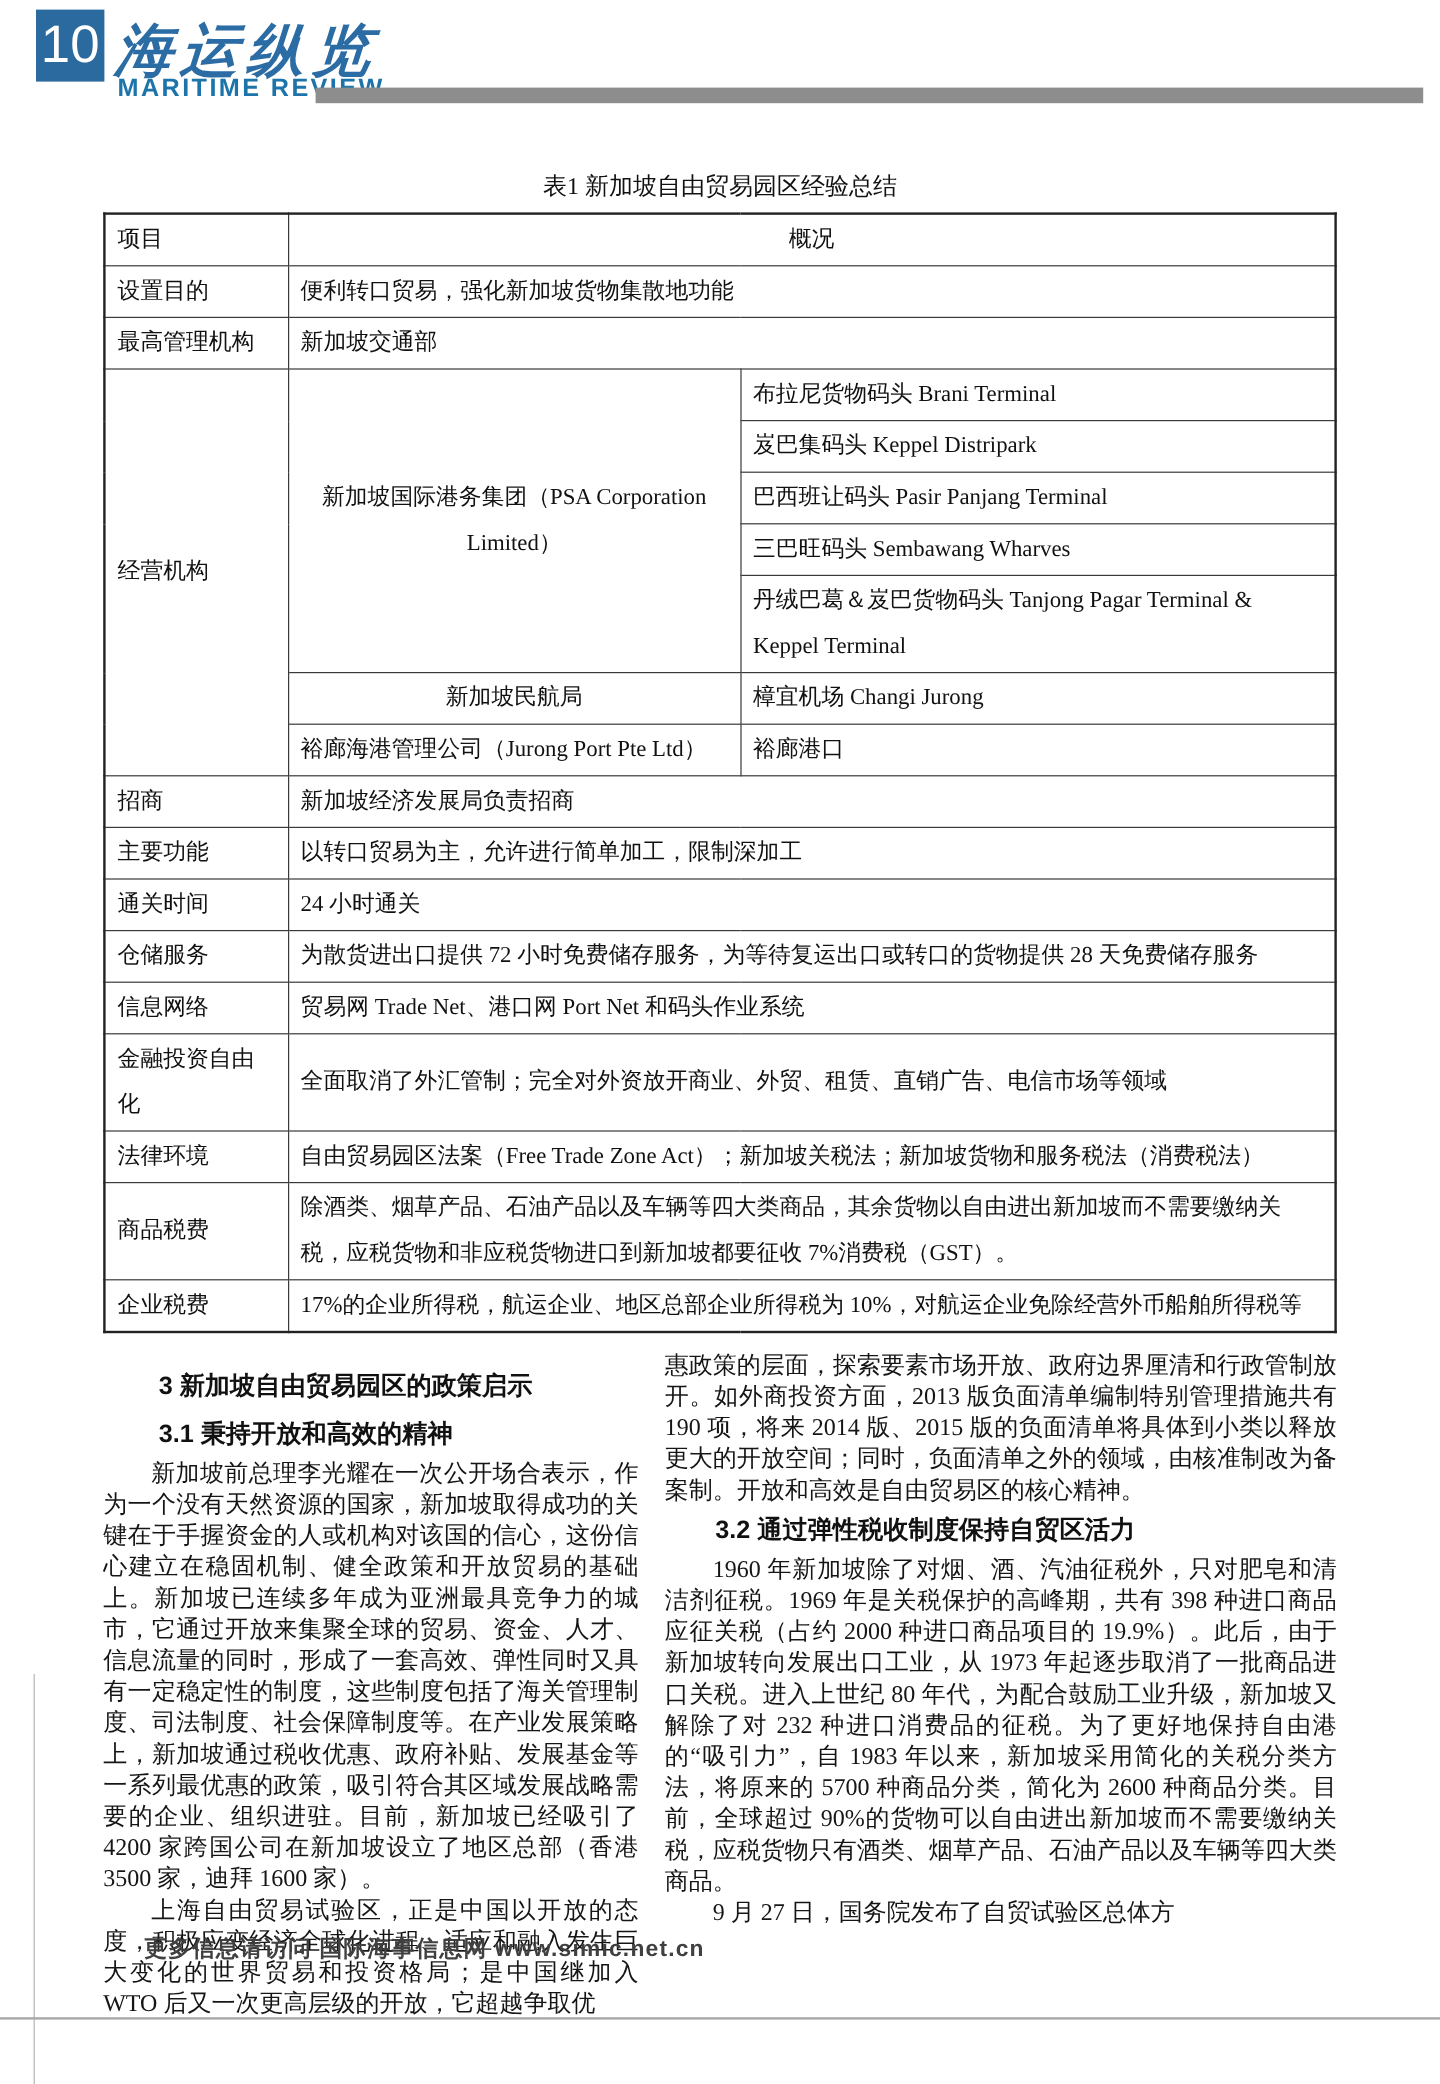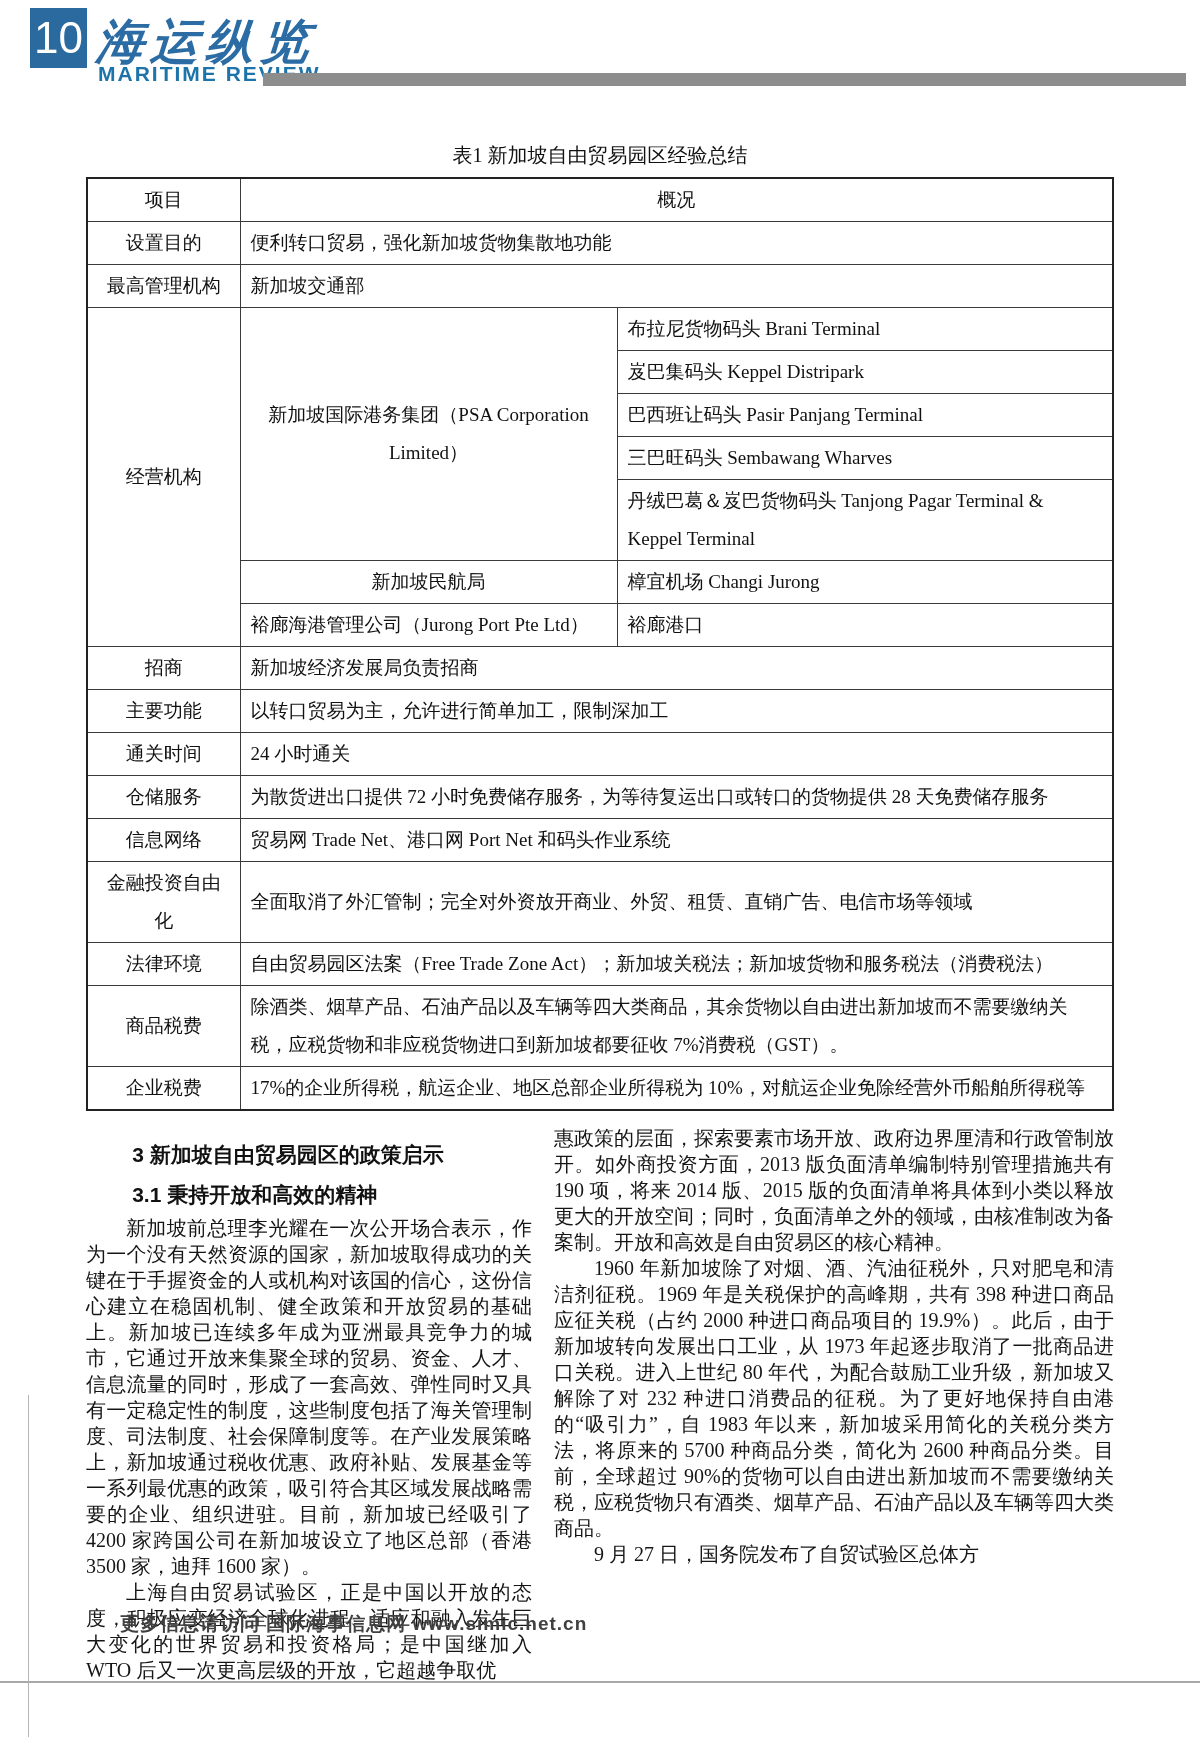--- a/index.html
+++ b/index.html
@@ -34,21 +34,21 @@
     text-align:center;font-size:20px;margin:0 0 8px 0;color:#111;
   }
   table.summary{
     width:100%;border-collapse:collapse;border:2px solid #222;
     font-size:19px;color:#111;
   }
   table.summary td{
     border:1px solid #3a3a3a;line-height:2.0;padding:2px 10px;
     vertical-align:middle;
   }
-  td.lbl{text-align:center;padding:2px 4px;}
+  td.lbl{text-align:left;padding:2px 4px;}
   td.ctr{text-align:center;}
   td.lft{text-align:left;padding-left:14px;}
   tr.single td{height:33px;}
   td.wide-lines{line-height:2.1;}
   
   .columns{display:flex;gap:22px;margin-top:14px;}
   .col-left{width:446px;}
   .col-right{flex:1;}
   .col-left p,.col-right p{
     margin:0;font-size:20px;line-height:26px;text-align:justify;color:#151515;
@@ -173,20 +173,21 @@
 
   <div class="columns">
     <div class="col-left">
       <div class="h3">3 新加坡自由贸易园区的政策启示</div>
       <div class="h31">3.1 秉持开放和高效的精神</div>
       <p class="indent">新加坡前总理李光耀在一次公开场合表示，作为一个没有天然资源的国家，新加坡取得成功的关键在于手握资金的人或机构对该国的信心，这份信心建立在稳固机制、健全政策和开放贸易的基础上。新加坡已连续多年成为亚洲最具竞争力的城市，它通过开放来集聚全球的贸易、资金、人才、信息流量的同时，形成了一套高效、弹性同时又具有一定稳定性的制度，这些制度包括了海关管理制度、司法制度、社会保障制度等。在产业发展策略上，新加坡通过税收优惠、政府补贴、发展基金等一系列最优惠的政策，吸引符合其区域发展战略需要的企业、组织进驻。目前，新加坡已经吸引了 4200 家跨国公司在新加坡设立了地区总部（香港 3500 家，迪拜 1600 家）。</p>
       <p class="indent">上海自由贸易试验区，正是中国以开放的态度，积极应变经济全球化进程、适应和融入发生巨大变化的世界贸易和投资格局；是中国继加入 WTO 后又一次更高层级的开放，它超越争取优</p>
     </div>
     <div class="col-right">
       <p>惠政策的层面，探索要素市场开放、政府边界厘清和行政管制放开。如外商投资方面，2013 版负面清单编制特别管理措施共有 190 项，将来 2014 版、2015 版的负面清单将具体到小类以释放更大的开放空间；同时，负面清单之外的领域，由核准制改为备案制。开放和高效是自由贸易区的核心精神。</p>
+      <div class="h32">3.2 通过弹性税收制度保持自贸区活力</div>
       <p class="indent">1960 年新加坡除了对烟、酒、汽油征税外，只对肥皂和清洁剂征税。1969 年是关税保护的高峰期，共有 398 种进口商品应征关税（占约 2000 种进口商品项目的 19.9%）。此后，由于新加坡转向发展出口工业，从 1973 年起逐步取消了一批商品进口关税。进入上世纪 80 年代，为配合鼓励工业升级，新加坡又解除了对 232 种进口消费品的征税。为了更好地保持自由港的“吸引力”，自 1983 年以来，新加坡采用简化的关税分类方法，将原来的 5700 种商品分类，简化为 2600 种商品分类。目前，全球超过 90%的货物可以自由进出新加坡而不需要缴纳关税，应税货物只有酒类、烟草产品、石油产品以及车辆等四大类商品。</p>
       <p class="indent">9 月 27 日，国务院发布了自贸试验区总体方</p>
     </div>
   </div>
 
 </div>
 
 <div class="page-edge-line"></div>
 <div class="footer-rule"></div>
 <div class="footer-text">更多信息请访问  国际海事信息网  www.simic.net.cn</div>

